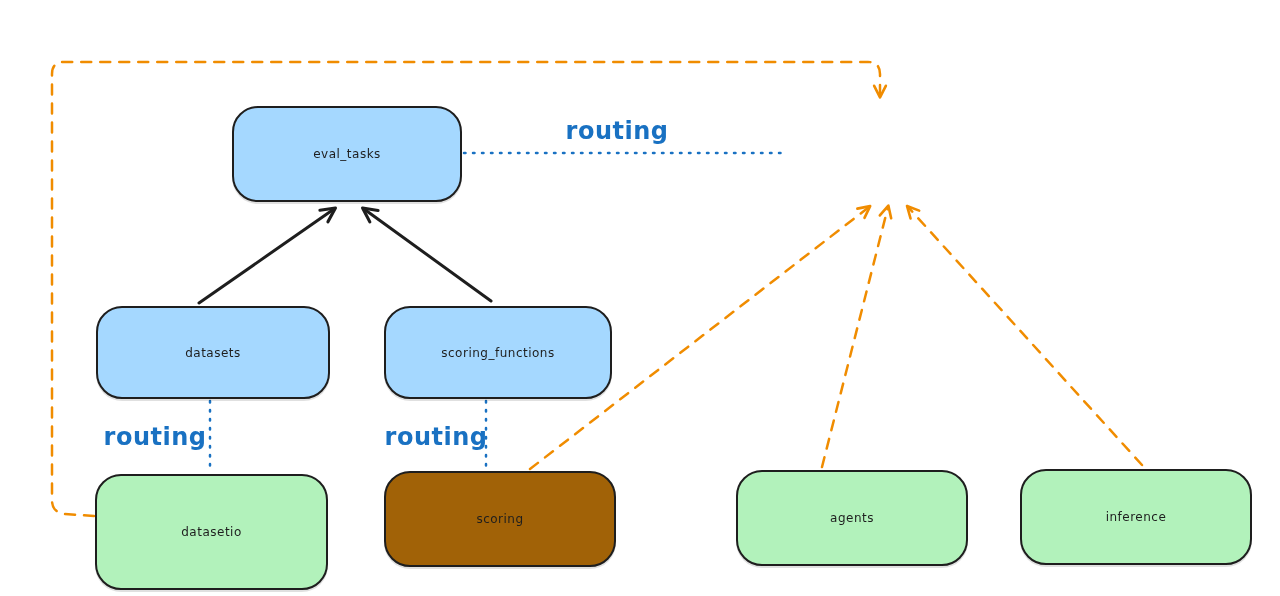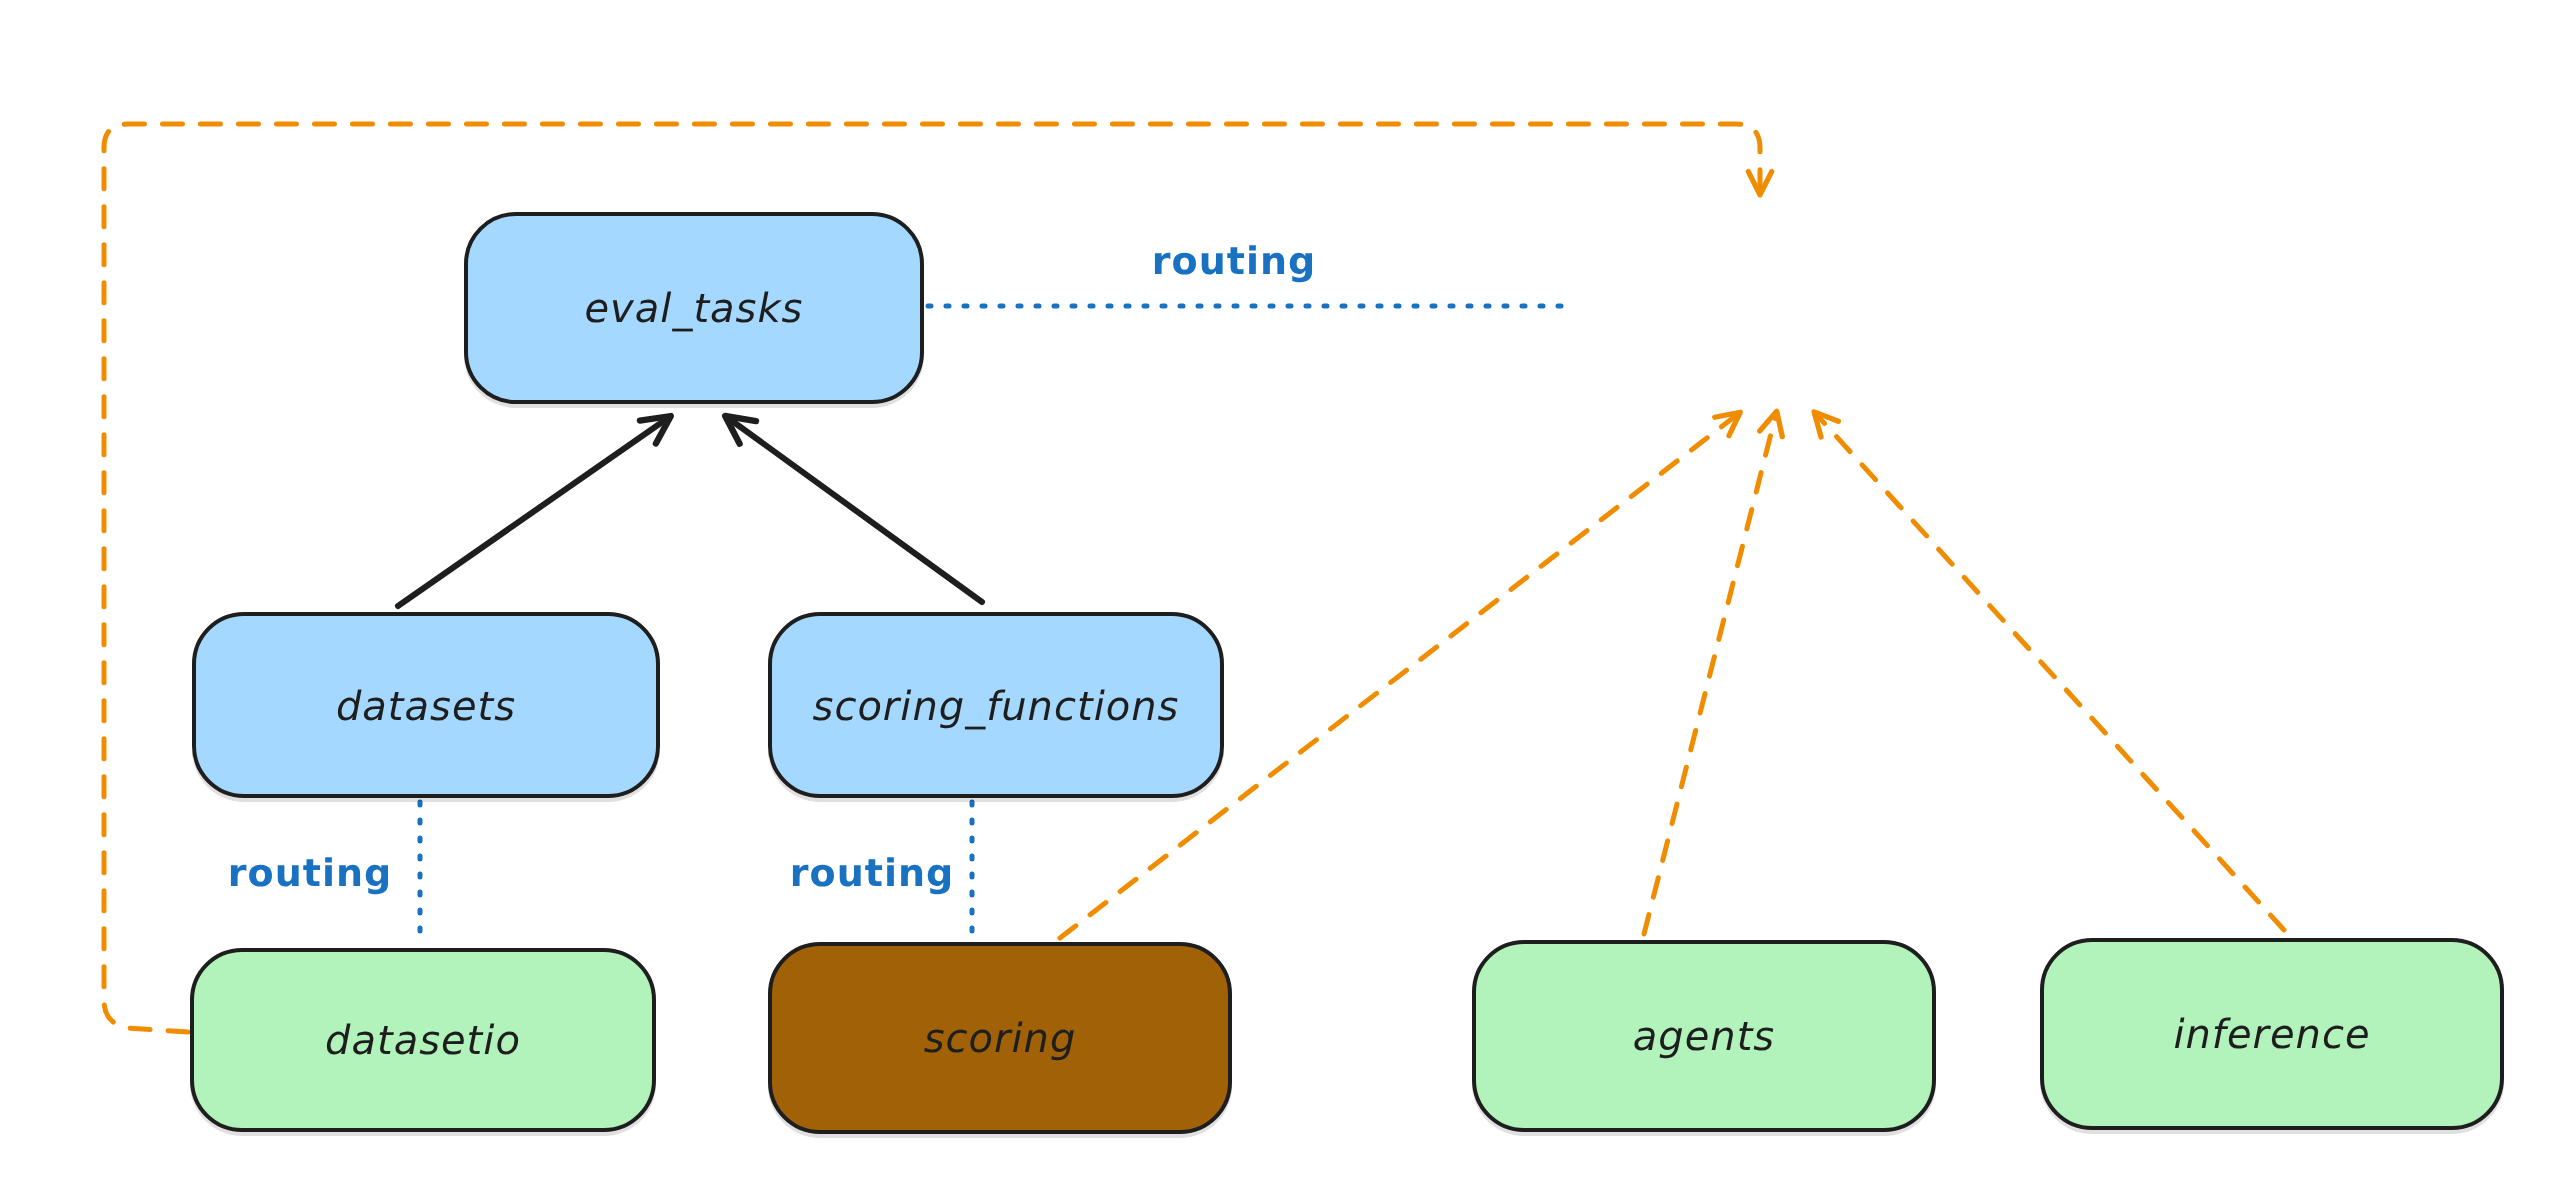--- a/index.html
+++ b/index.html
@@ -32,30 +32,29 @@
     position: absolute;
     box-sizing: border-box;
     border: 2.5px solid #1e1e1e;
     border-radius: 26px;
     display: flex;
     align-items: center;
     justify-content: center;
     box-shadow: 0 2px 0 rgba(0,0,0,0.12);
   }
   .node-label {
-    font-size: 20px;
+    font-size: 12px;
     color: #1e1e1e;
     letter-spacing: 0.5px;
     white-space: nowrap;
-    font-style: italic;
   }
   .edge-label {
     position: absolute;
     transform: translate(-50%, -50%);
-    font-size: 19px;
+    font-size: 24px;
     font-weight: 600;
     letter-spacing: 0.5px;
     white-space: nowrap;
   }
 </style>
 </head>
 <body>
 
 <div class="canvas">
 
@@ -81,21 +80,21 @@
 
   <div class="node" style="left: 232px; top: 106px; width: 230px; height: 96px; background: rgb(165, 216, 255);">
     <span class="node-label">eval_tasks</span>
   </div>
   <div class="node" style="left: 96px; top: 306px; width: 234px; height: 93px; background: rgb(165, 216, 255);">
     <span class="node-label">datasets</span>
   </div>
   <div class="node" style="left: 384px; top: 306px; width: 228px; height: 93px; background: rgb(165, 216, 255);">
     <span class="node-label">scoring_functions</span>
   </div>
-  <div class="node" style="left: 95px; top: 474px; width: 233px; height: 92px; background: rgb(178, 242, 187);">
+  <div class="node" style="left: 95px; top: 474px; width: 233px; height: 116px; background: rgb(178, 242, 187);">
     <span class="node-label">datasetio</span>
   </div>
   <div class="node" style="left: 384px; top: 471px; width: 232px; height: 96px; background: #a16207;">
     <span class="node-label">scoring</span>
   </div>
   <div class="node" style="left: 736px; top: 470px; width: 232px; height: 96px; background: rgb(178, 242, 187);">
     <span class="node-label">agents</span>
   </div>
   <div class="node" style="left: 1020px; top: 469px; width: 232px; height: 96px; background: rgb(178, 242, 187);">
     <span class="node-label">inference</span>

